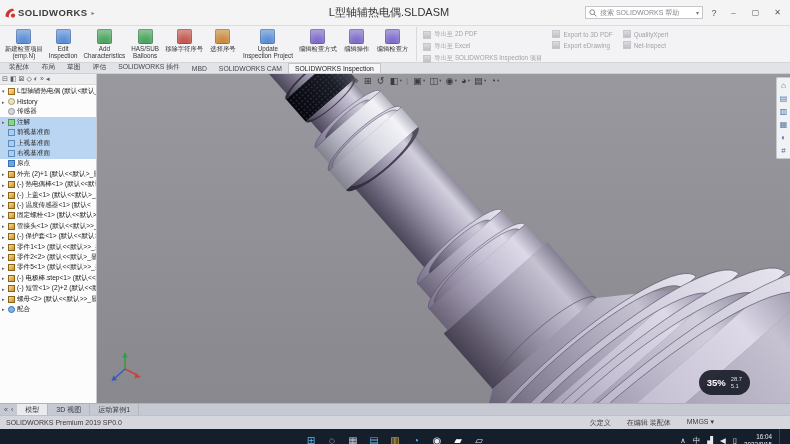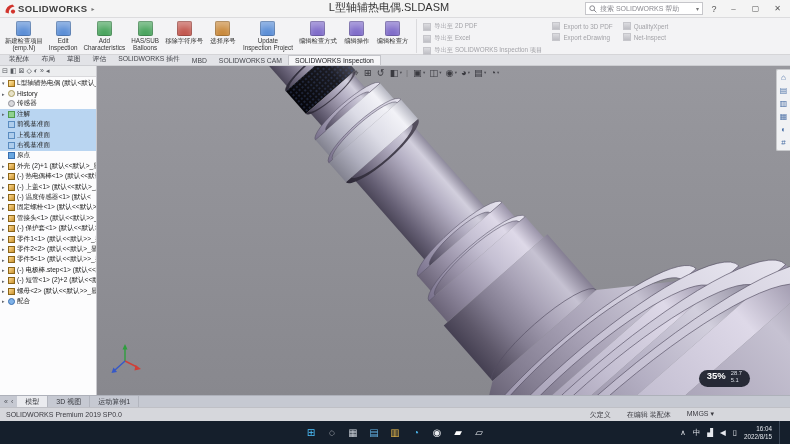--- a/index.html
+++ b/index.html
@@ -1,21 +1,21 @@
 <!DOCTYPE html>
 <html><head>
 <meta charset="utf-8">
 <style>
   * { box-sizing: border-box; margin: 0; padding: 0; }
   html,body { width: 790px; height: 444px; overflow: hidden; }
   body { font-family: "Liberation Sans", "DejaVu Sans", sans-serif; }
   .app { width: 790px; height: 444px; display: flex; flex-direction: column; background:#f0f0f2; }
 
   
-  .titlebar { height:18px; background:#f4f4f4; border-bottom:1px solid #dcdcde; display:flex; padding:0 4px; position:relative; flex:none; }
+  .titlebar { height:26px; background:#f4f4f4; border-bottom:1px solid #dcdcde; display:flex; align-items:center; padding:0 4px; position:relative; flex:none; }
   .logo { display:flex; align-items:center; gap:2px; }
   .brand { font-size:9.5px; font-weight:bold; color:#3c3c3c; letter-spacing:.4px; }
   .brand-caret { font-size:6px; color:#777; margin-left:2px; }
   .doc-title { position:absolute; left:50%; transform:translateX(-55%); font-size:11px; color:#333; white-space:nowrap; }
   .tb-right { margin-left:auto; display:flex; align-items:center; gap:5px; }
   .searchbox { display:flex; align-items:center; gap:3px; width:118px; height:13px; background:#fff; border:1px solid #c6c6ca; padding:0 3px; }
   .searchbox .ph { font-size:7px; color:#8a8a90; white-space:nowrap; flex:1; }
   .help-btn { font-size:9px; color:#555; width:12px; text-align:center; }
   .winbtn { width:17px; height:15px; display:flex; align-items:center; justify-content:center; font-size:8px; color:#555; }
 
@@ -56,21 +56,21 @@
 
   .viewport { flex:1; position:relative; background:linear-gradient(#98989e,#88888e); overflow:hidden; }
   .scene { position:absolute; left:0; top:0; }
   .hud { position:absolute; top:1px; left:37%; display:flex; align-items:center; gap:4px; }
   .hic { display:flex; align-items:center; font-size:9.5px; color:#3b3b41; line-height:12px; }
   .hic.hsep { color:#6e6e74; font-size:8px; }
   .hcaret { font-size:4.5px; color:#4a4a50; margin-left:1px; }
   .taskpane { position:absolute; right:0; top:3px; width:14px; background:#f1f2f4; border:1px solid #c8c9cc; border-right:none; border-radius:2px 0 0 2px; display:flex; flex-direction:column; align-items:center; gap:4px; padding:3px 0; }
   .tpic { font-size:8px; color:#4a6fa5; line-height:9px; }
   .triad { position:absolute; left:8px; bottom:14px; }
-  .perfbadge { position:absolute; right:40px; bottom:8px; height:17px; background:rgba(18,23,34,.88); border-radius:13px; display:flex; align-items:flex-start; padding:0 8px; gap:5px; }
+  .perfbadge { position:absolute; right:40px; bottom:8px; height:25px; background:rgba(18,23,34,.88); border-radius:13px; display:flex; align-items:center; padding:0 8px; gap:5px; }
   .badge-pct { font-size:9.5px; font-weight:bold; color:#fff; }
   .badge-col { display:flex; flex-direction:column; font-size:5.8px; line-height:7px; color:#d9dde5; }
 
   
   .modeltabs { height:12px; background:#c6c9d2; border-top:1px solid #aeb1ba; display:flex; align-items:stretch; flex:none; }
   .mtab-icons { display:flex; align-items:center; gap:3px; padding:0 4px; font-size:7px; color:#4e5158; }
   .mtab { display:flex; align-items:center; padding:0 8px; font-size:7px; color:#34363c; border-right:1px solid #b2b5be; }
   .mtab.active { background:#eaebef; }
   .statusbar { height:14px; background:#d6d7dc; border-top:1px solid #bfc0c6; display:flex; align-items:center; padding:0 6px; flex:none; }
   .sb-left { font-size:7px; color:#3a3a40; }

